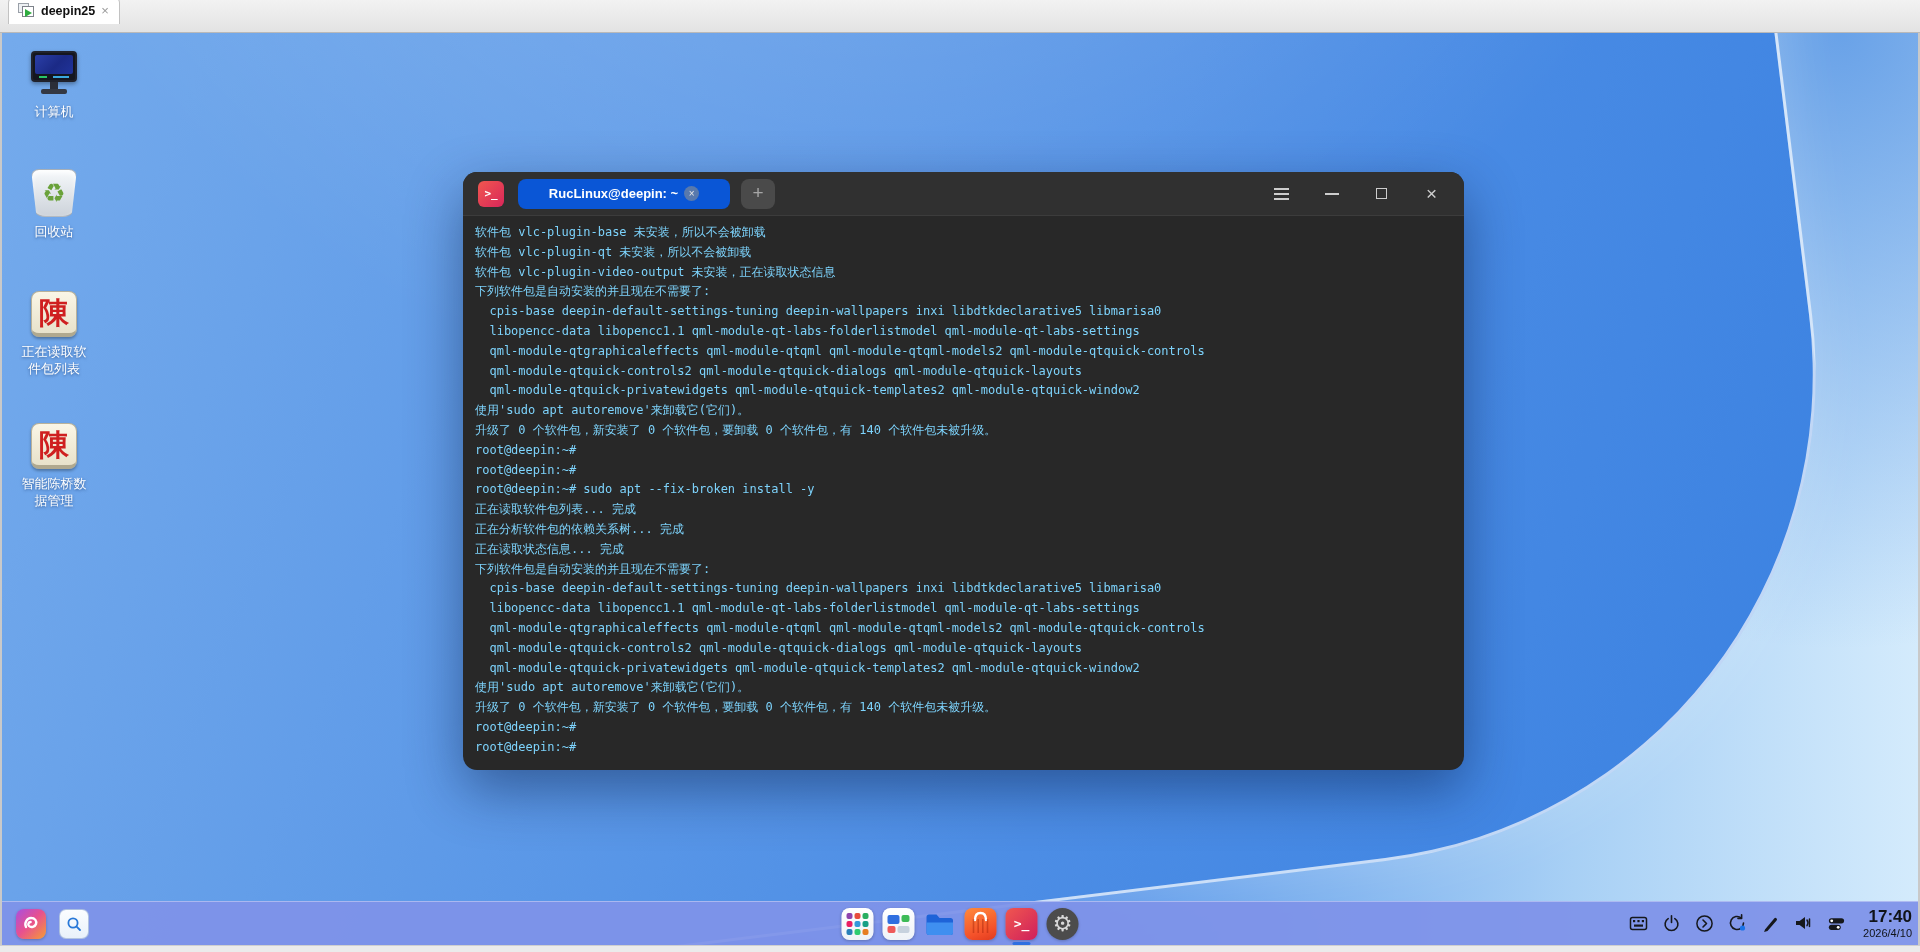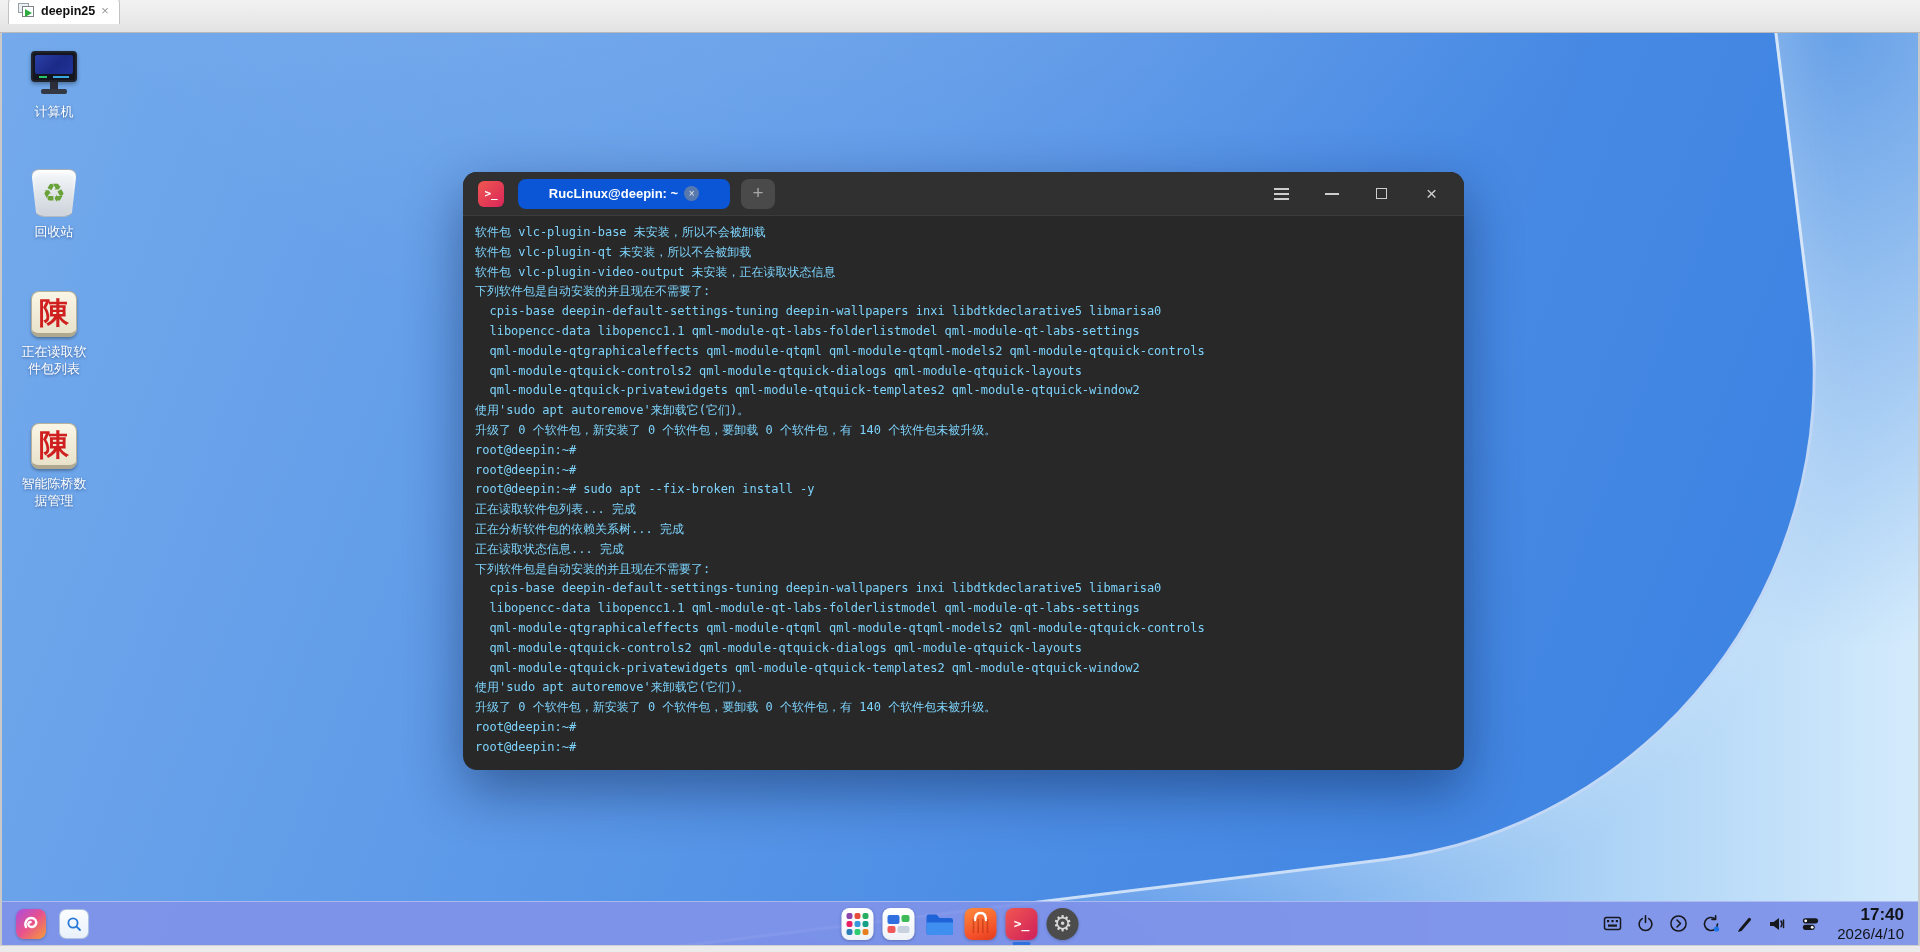--- a/index.html
+++ b/index.html
@@ -108,25 +108,25 @@
   .ic-term-dock { background:linear-gradient(135deg,#f0574f 0%,#cf1f5c 100%);
     font-family:"DejaVu Sans Mono", monospace; font-weight:bold; font-size:13px; color:#fff; }
   .ic-settings { background:#4c4c4c; border-radius:50%; color:#d9d9d9; font-size:22px; line-height:1; }
   .dock-active { position:absolute; bottom:1px; left:50%; transform:translateX(-50%);
     width:18px; height:3px; border-radius:2px; background:#2f6fe0; }
   .grid9 { display:grid; grid-template-columns:repeat(3,6px); grid-template-rows:repeat(3,6px); gap:2px; }
   .grid9 span { width:6px; height:6px; border-radius:2px; }
   .mt-wrap { position:relative; width:22px; height:18px; }
   .mt-wrap i { position:absolute; border-radius:2px; }
 
-  .tb-right { margin-left:auto; display:flex; align-items:center; gap:13px; padding-right:14px; }
+  .tb-right { margin-left:auto; display:flex; align-items:center; gap:13px; padding-right:6px; }
   .tray-ic { width:20px; height:20px; display:flex; align-items:center; justify-content:center; }
   .clock { text-align:right; color:#101318; line-height:1.05; margin-left:4px; }
   .clock-time { font-size:17px; font-weight:bold; }
-  .clock-date { font-size:15px; margin-top:2px; }
+  .clock-date { font-size:11px; margin-top:2px; }
 
   .bottom-frame { position:absolute; left:0; right:0; bottom:0; height:7px; background:#ebebeb; border-top:1px solid #cfcfcf; z-index:6; }
   .side-frame-l { position:absolute; top:33px; bottom:0; left:0; width:2px; background:#c9c9c9; z-index:6; }
   .side-frame-r { position:absolute; top:33px; bottom:0; right:0; width:2px; background:#c9c9c9; z-index:6; }
 </style>
 </head>
 <body>
 
 <div class="screen">
 

